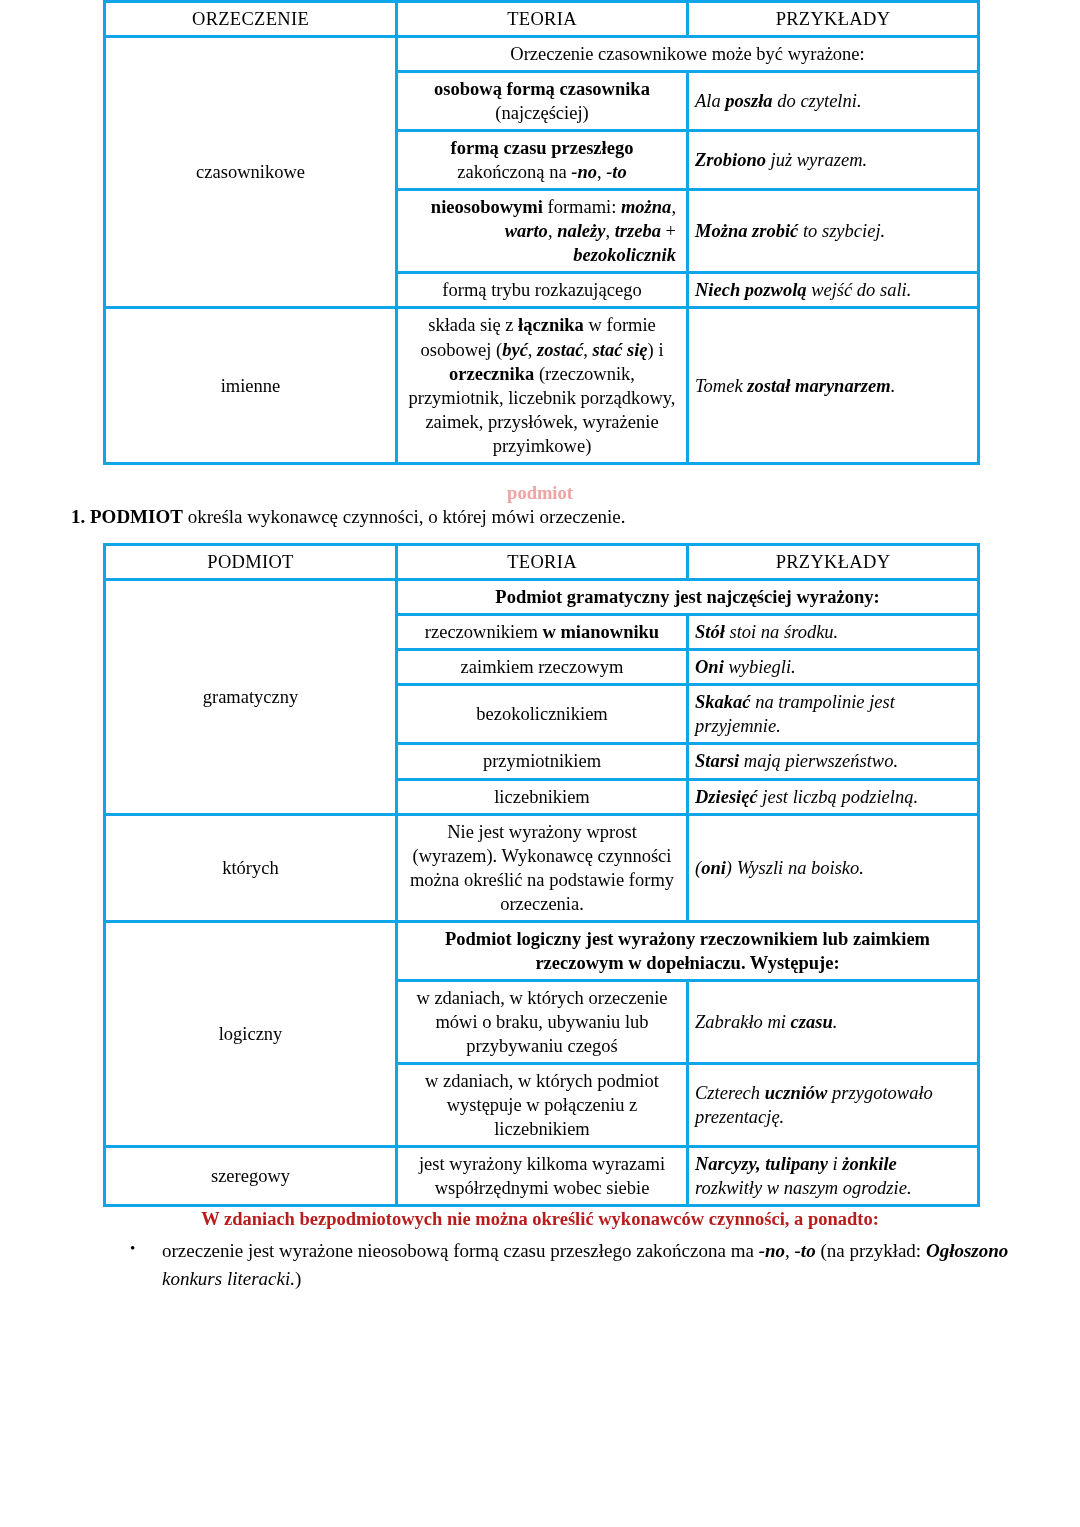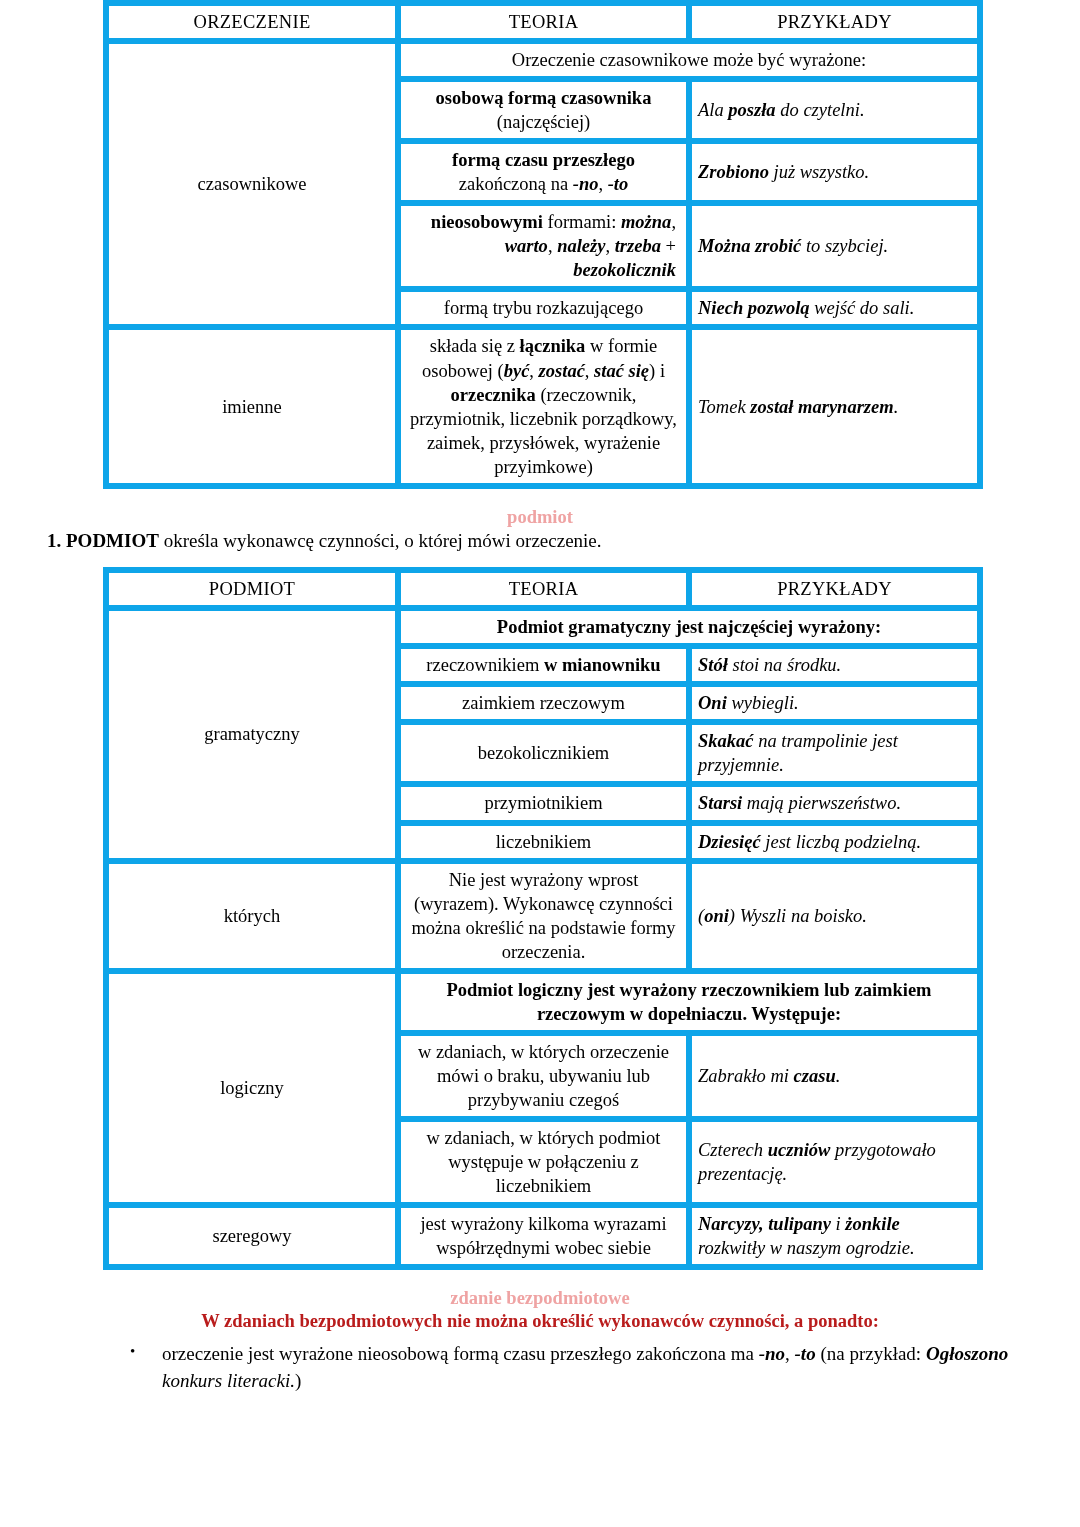--- a/index.html
+++ b/index.html
@@ -23,21 +23,21 @@
   }
 
   
   table.grid {
     border-collapse: collapse;
     width: 874px;
     margin: 0 0 0 103px;
     table-layout: fixed;
   }
   table.grid td, table.grid th {
-    border: 6px solid #0ea5e9;
+    border: 3px solid #0ea5e9;
     padding: 4px 6px;
     vertical-align: middle;
     font-size: 18.5px;
     line-height: 1.30;
     font-weight: normal;
   }
   col.c1 { width: 292px; }
   col.c2 { width: 291px; }
   col.c3 { width: 291px; }
 
@@ -85,21 +85,21 @@
   }
   .pink-line {
     color: #b91c1c;
     text-align: center;
     font-weight: bold;
     font-size: 18.5px;
     margin: 1px 0 0 0;
     line-height: 1.25;
   }
   .num-lines {
-    margin: 0 0 0 47px;
+    margin: 0 0 0 71px;
     font-size: 19px;
     line-height: 1.33;
   }
   .num-lines p { margin: 0; }
 
   .bullet-wrap {
     margin: 6px 0 0 0;
     padding: 0;
   }
   ul.bullets {
@@ -146,21 +146,21 @@
         <td colspan="2" class="banner">Orzeczenie czasownikowe może być wyrażone:</td>
       </tr>
 
       <tr>
         <td class="th-cell"><b>osobową formą czasownika</b><br>(najczęściej)</td>
         <td class="ex-cell"><i>Ala <b>poszła</b> do czytelni.</i></td>
       </tr>
 
       <tr>
         <td class="th-cell"><b>formą czasu przeszłego</b><br>zakończoną na <span class="bi">-no</span>, <span class="bi">-to</span></td>
-        <td class="ex-cell"><span class="bi">Zrobiono</span> <i>już wszystko.</i></td>
+        <td class="ex-cell"><span class="bi">Zrobiono</span> <i>już wyrazem.</i></td>
       </tr>
 
       <tr>
         <td class="th-cell left"><b>nieosobowymi</b> formami: <span class="bi">można</span>, <span class="bi">warto</span>, <span class="bi">należy</span>, <span class="bi">trzeba</span> + <span class="bi">bezokolicznik</span></td>
         <td class="ex-cell"><span class="bi">Można zrobić</span> <i>to szybciej.</i></td>
       </tr>
 
       <tr>
         <td class="th-cell">formą trybu rozkazującego</td>
         <td class="ex-cell"><span class="bi">Niech pozwolą</span> <i>wejść do sali.</i></td>
@@ -243,21 +243,20 @@
 
       <tr>
         <td class="catcell">szeregowy</td>
         <td class="th-cell">jest wyrażony kilkoma wyrazami współrzędnymi wobec siebie</td>
         <td class="ex-cell"><span class="bi">Narcyzy</span><b>,</b> <span class="bi">tulipany</span> <i>i</i> <span class="bi">żonkile</span><br><i>rozkwitły w naszym ogrodzie.</i></td>
       </tr>
     </tbody>
   </table>
 
   <div>
-    <p class="pink-head">zdanie bezpodmiotowe</p>
     <p class="pink-line">W zdaniach bezpodmiotowych nie można określić wykonawców czynności, a ponadto:</p>
     <div class="bullet-wrap">
       <ul class="bullets">
         <li>
           <span class="dot">•</span>
           <span>orzeczenie jest wyrażone nieosobową formą czasu przeszłego zakończona ma <span class="bi">-no</span>, <span class="bi">-to</span> (na przykład: <span class="bi">Ogłoszono</span> <i>konkurs literacki.</i>)</span>
         </li>
       </ul>
     </div>
   </div>

